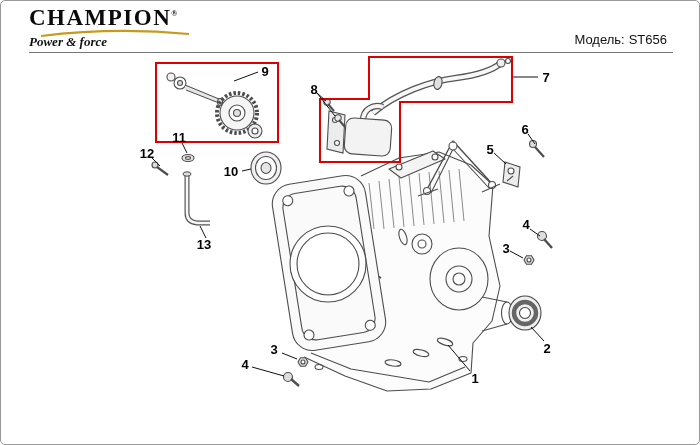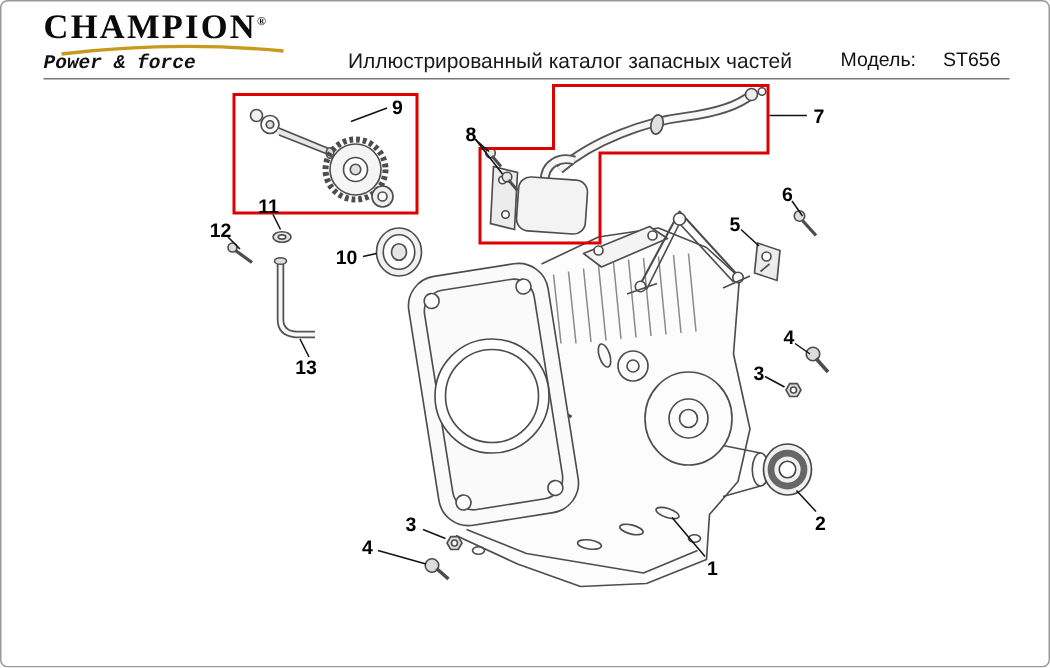--- a/index.html
+++ b/index.html
@@ -7,26 +7,26 @@
     position:relative;width:700px;height:445px;box-sizing:border-box;
     background:#fff;border:1px solid #999;border-radius:5px;overflow:hidden;
     font-family:"Liberation Sans",sans-serif;
   }
   
   .logo{position:absolute;left:28px;top:5px;width:172px;text-align:left;line-height:1;}
   .brand{font-family:"Liberation Serif",serif;font-weight:bold;font-size:23px;
          letter-spacing:1.5px;color:#0a0a0a;white-space:nowrap;}
   .brand sup{font-size:8px;vertical-align:super;}
   .flourish{display:block;margin:0 auto;}
-  .tagline{font-family:Liberation Mono, monospace;font-style:italic;font-weight:bold;
+  .tagline{font-family:Liberation Serif, serif;font-style:italic;font-weight:bold;
            font-size:13px;color:#101010;margin-top:-3px;}
   .doc-title{position:absolute;left:200px;right:140px;top:31px;text-align:center;
              font-size:14px;color:#1a1a1a;}
   .model{position:absolute;right:32px;top:31px;font-size:13px;color:#111;white-space:nowrap;}
-  .model .val{margin-left:18px;text-align:center;}
+  .model .val{margin-left:4px;text-align:center;}
   .header-rule{position:absolute;left:28px;right:26px;top:51px;border-top:1px solid #777;height:0;}
   
   #diagram-svg{position:absolute;left:0;top:0;}
   #callout-layer text{font:bold 13px "Liberation Sans",sans-serif;fill:#000;text-anchor:middle;}
 </style>
 </head>
 <body>
 
 <div class="page">
 
@@ -200,21 +200,20 @@
   </svg>
 
   <div class="logo">
     <div class="brand"><span>CHAMPION</span><sup>®</sup></div>
     <svg class="flourish" width="160" height="9">
       <path d="M6,7 Q80,-2 154,5" stroke="#c79a1e" stroke-width="2.2" fill="none"></path>
     </svg>
     <div class="tagline">Power &amp; force</div>
   </div>
 
-  <div class="doc-title">Иллюстрированный каталог запасных частей</div>
 
   <div class="model">
     <span>Модель:</span><span class="val">ST656</span>
   </div>
 
   <div class="header-rule"></div>
 
 </div>
 
 </body></html>

